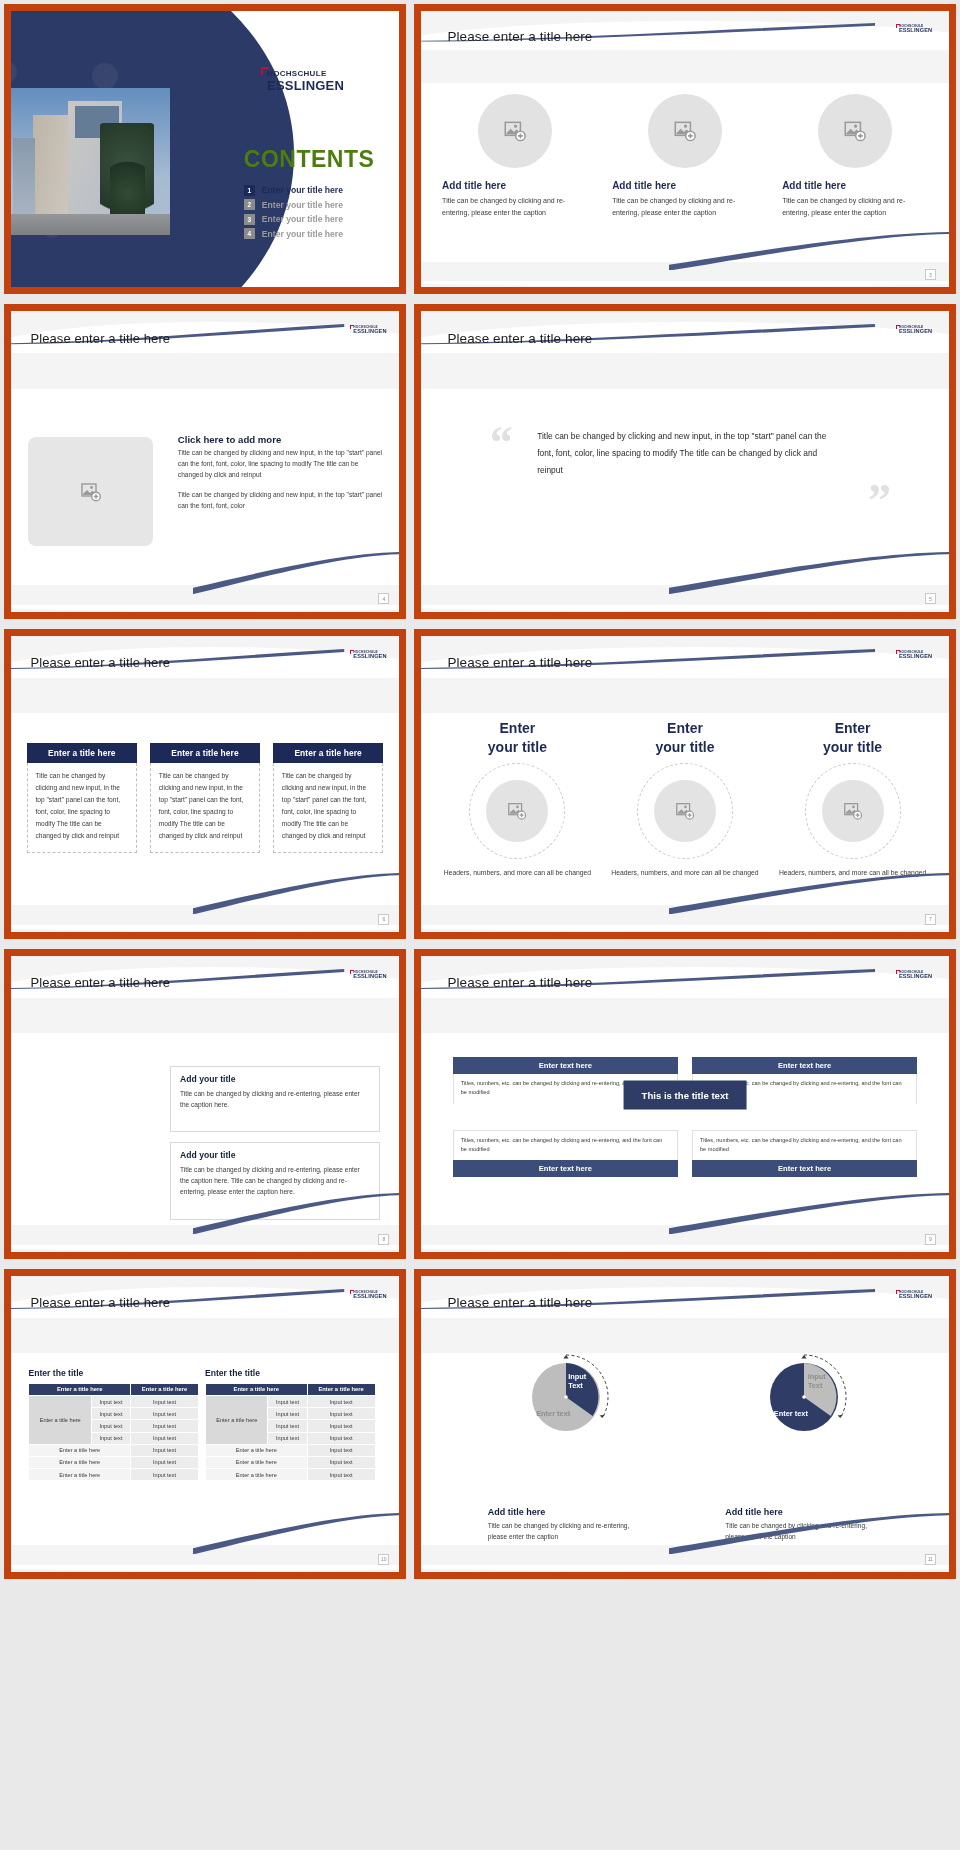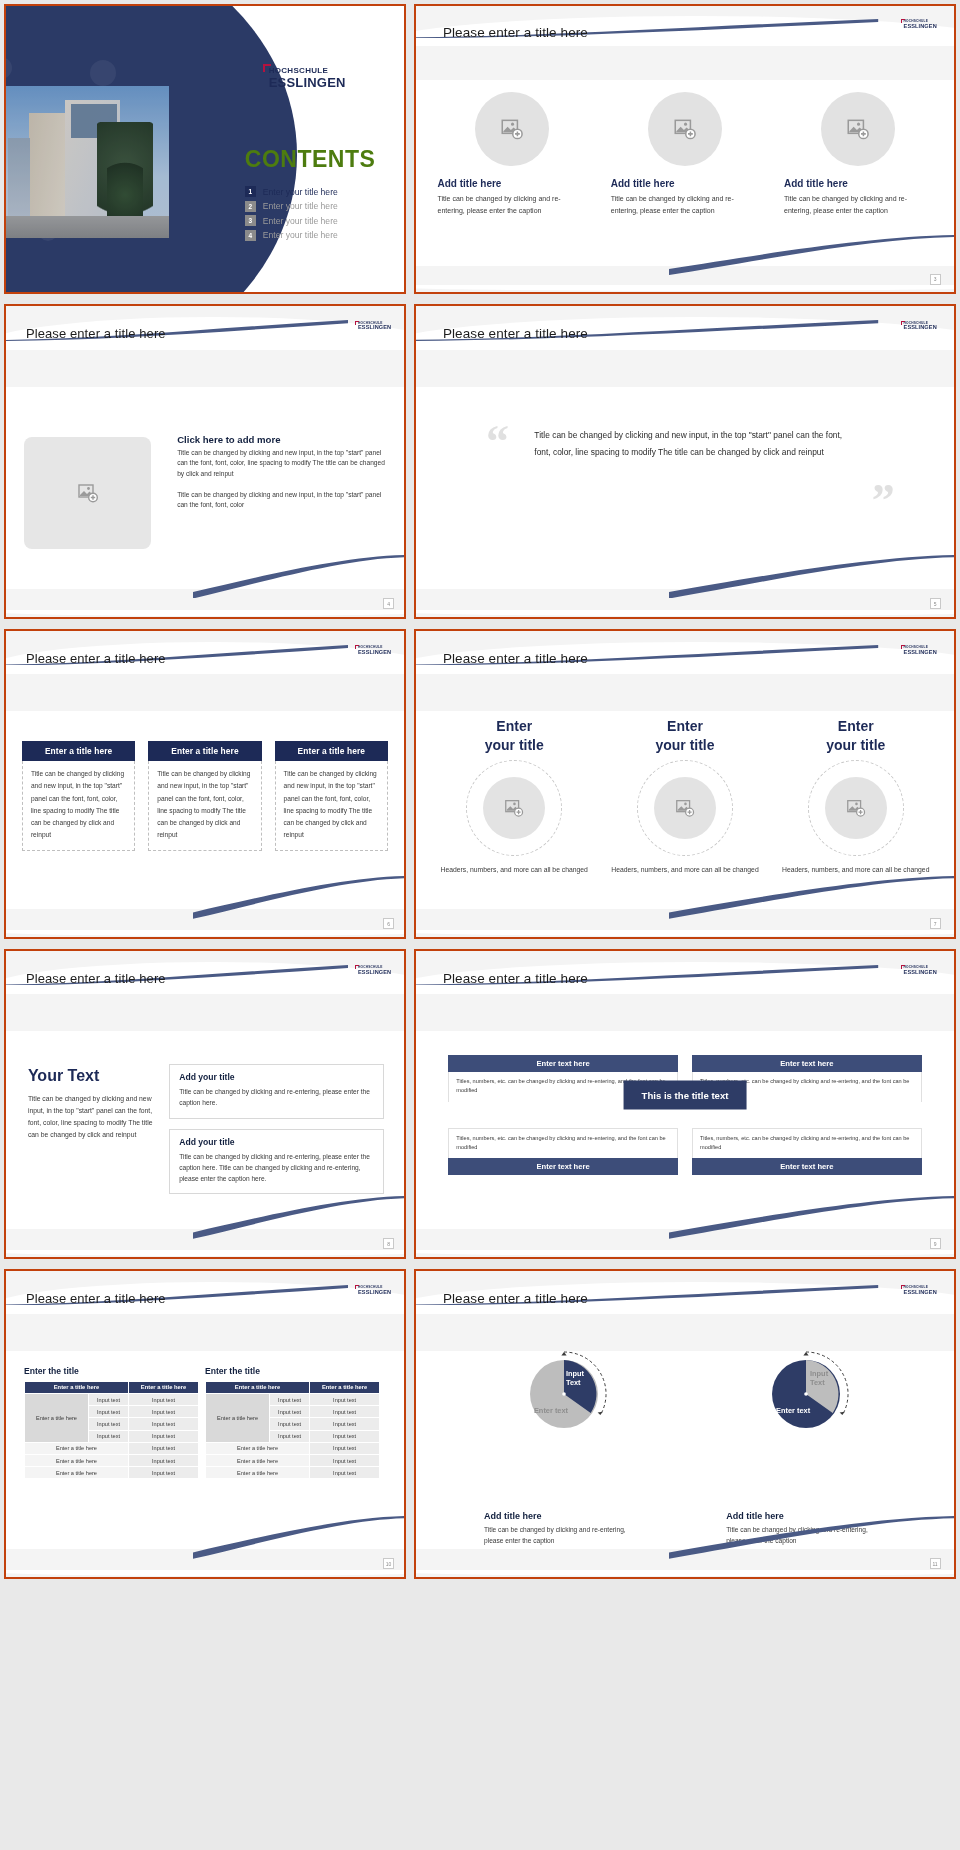--- a/index.html
+++ b/index.html
@@ -14,21 +14,21 @@
     display: grid;
     grid-template-columns: 410px 550px;
     grid-template-rows: 300px 325px 320px 320px 320px 265px;
     column-gap: 0px;
     background: #e9e9e9;
   }
   .cell { position: relative; overflow: hidden; padding: 4px 4px 6px 4px; }
   .slide {
     position: relative; width: 100%; height: 100%;
     background: #ffffff; overflow: hidden;
-    border: 2px solid #c2410c;
+    border: 7px solid #c2410c;
   }
   
   .hdr {
     position: absolute; left: 0; top: 0; width: 100%; height: 26%;
     background: #f4f4f4;
   }
   .hdr-curve {
     position: absolute; left: -8%; top: 14%; width: 120%; height: 40%;
     background: #ffffff;
     border-radius: 50% 50% 0 0 / 100% 100% 0 0;
@@ -114,21 +114,21 @@
     font-size: 23px; font-weight: 700; color: #4d7c0f; letter-spacing: .5px;
   }
   .toc { position: absolute; left: 60%; top: 63%; width: 36%; }
   .toc-row { display: flex; align-items: center; margin-bottom: 3.5px; }
   .toc-num {
     width: 11px; height: 11px; margin-right: 7px; flex: 0 0 auto;
     display: flex; align-items: center; justify-content: center;
     font-size: 6.5px; font-weight: 700; color: #fff; background: #8b8b8b;
   }
   .toc-row.active .toc-num { background: #1d2a57; }
-  .toc-label { font-size: 8.6px; font-weight: 400; color: #9a9a9a; white-space: nowrap; }
+  .toc-label { font-size: 8.6px; font-weight: 700; color: #9a9a9a; white-space: nowrap; }
   .toc-row.active .toc-label { color: #1d2a57; }
 
   
   .ph-icon { display: block; }
 
   
   .circ-row { position: absolute; left: 4%; top: 30%; width: 92%;
     display: flex; justify-content: space-between; }
   .circ-col { width: 30%; text-align: left; }
   .circ {
@@ -186,21 +186,21 @@
     width: 62px; height: 62px; border-radius: 50%; background: #e3e3e3;
     display: flex; align-items: center; justify-content: center;
   }
   .ocirc-cap { font-size: 6.8px; line-height: 1.85; color: #3a3a3a; margin-top: 8px; }
 
   
   .yt-left { position: absolute; left: 5.5%; top: 38%; width: 33%; }
   .yt-h { font-size: 16px; font-weight: 700; color: #1d2a57; margin-bottom: 8px; }
   .yt-p { font-size: 6.8px; line-height: 1.75; color: #3a3a3a; }
   .yt-right { position: absolute; left: 41%; top: 37%; width: 54%; }
-  .yt-box { border: 1px solid #d8d8d8; padding: 7px 9px 9px 9px; margin-bottom: 10px; position: relative; }
+  .yt-box { border: 1px solid #d8d8d8; padding: 7px 9px 21px 9px; margin-bottom: 10px; position: relative; }
   .yt-box-h { font-size: 8.6px; font-weight: 700; color: #12203f; margin-bottom: 4px; }
   .yt-box-p { font-size: 6.6px; line-height: 1.7; color: #3a3a3a; }
 
   
   .mx { position: absolute; left: 6%; top: 34%; width: 88%; height: 56%; }
   .mx-row { display: flex; justify-content: space-between; }
   .mx-cell { width: 48.5%; }
   .mx-head { background: #3d4d79; color: #fff; text-align: center;
     font-size: 7.6px; font-weight: 700; padding: 4px 0; }
   .mx-body { border-left: 1px solid #e0e0e0; border-right: 1px solid #e0e0e0;
@@ -564,24 +564,20 @@
               <path d="M0,38 C60,38 130,14 200,0 L200,6 C130,22 60,40 0,40 Z" fill="#4a5a85"></path>
             </svg>
         </div>
       </div>
       <div class="slide-title">Please enter a title here</div>
       <div class="logo">
         <div class="mark"></div>
         <div class="l1">HOCHSCHULE</div>
         <div class="l2">ESSLINGEN</div>
       </div>
-      <div class="yt-left">
-        <div class="yt-h">Your Text</div>
-        <div class="yt-p">Title can be changed by clicking and new input, in the top "start" panel can the font, font, color, line spacing to modify The title can be changed by click and reinput</div>
-      </div>
       <div class="yt-right">
         <div class="yt-box">
           <div class="yt-box-h">Add your title</div>
           <div class="yt-box-p">Title can be changed by clicking and re-entering, please enter the caption here.</div>
         </div>
         <div class="yt-box">
           <div class="yt-box-h">Add your title</div>
           <div class="yt-box-p">Title can be changed by clicking and re-entering, please enter the caption here. Title can be changed by clicking and re-entering, please enter the caption here.</div>
         </div>
       </div>

